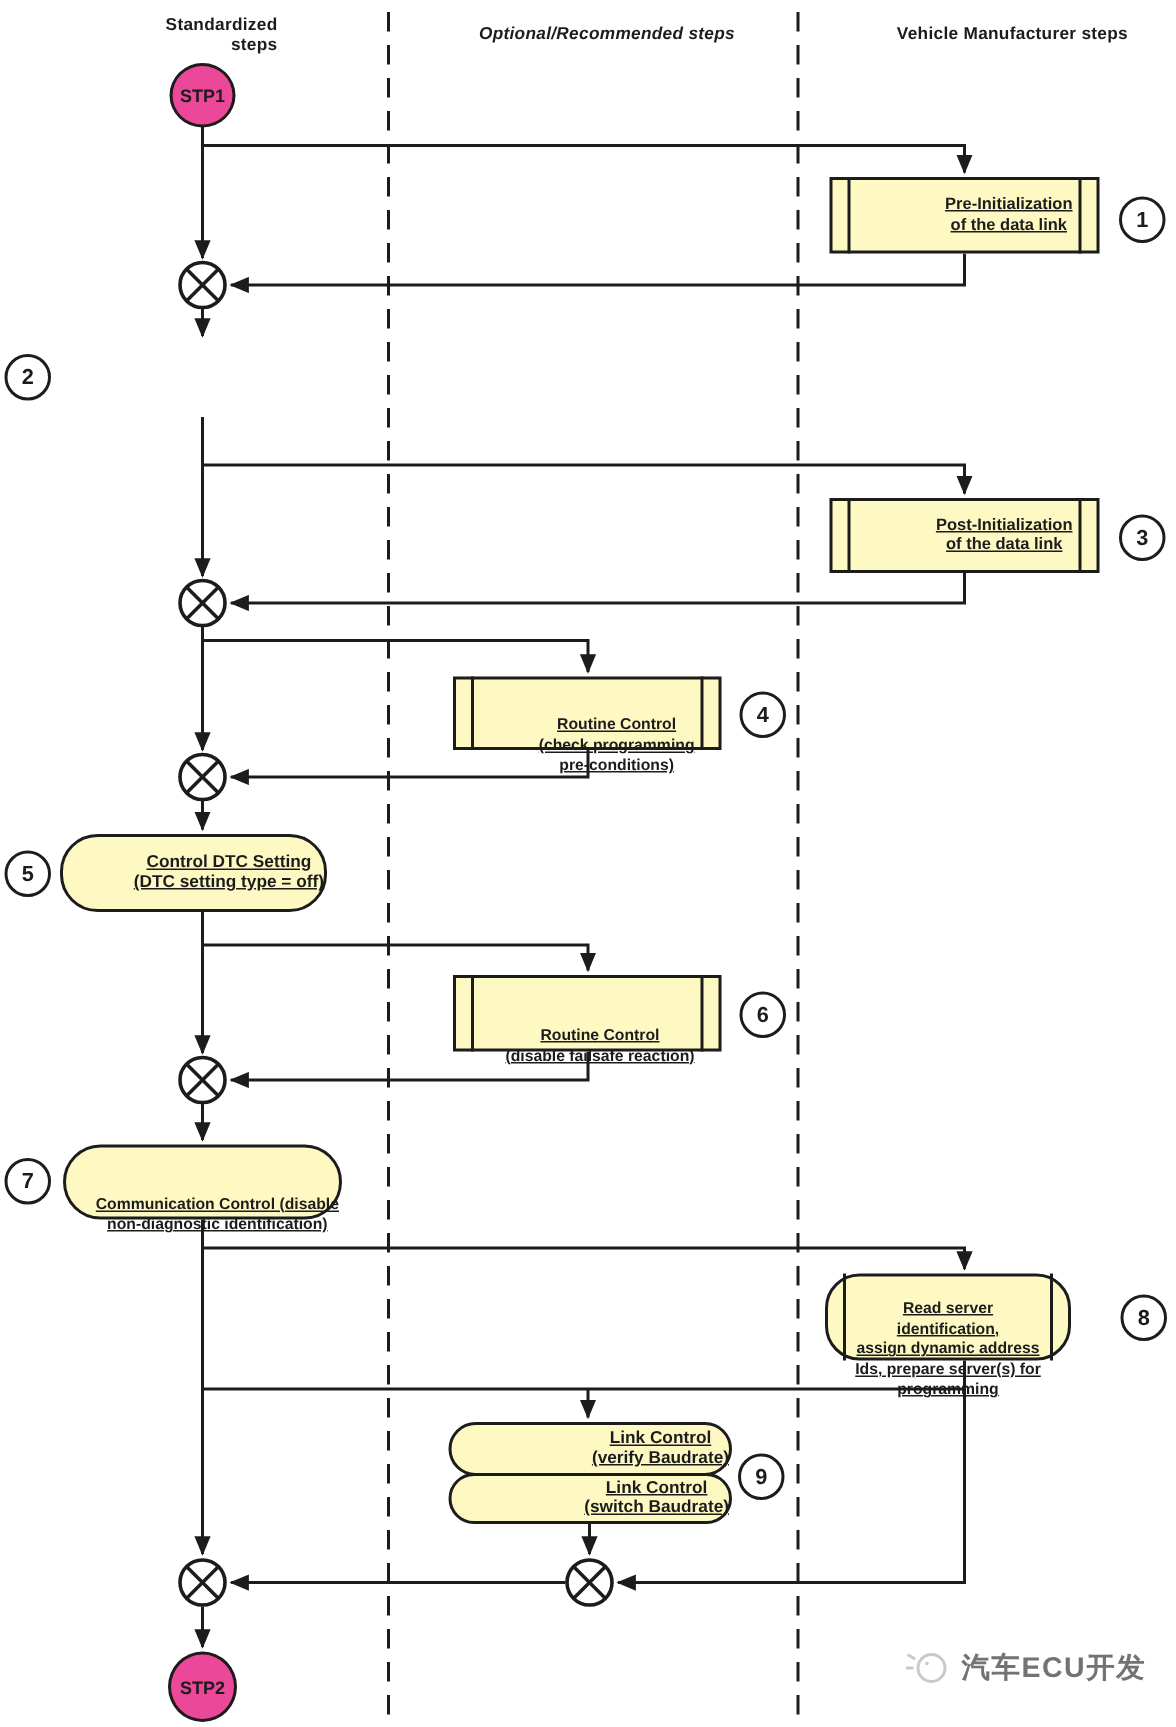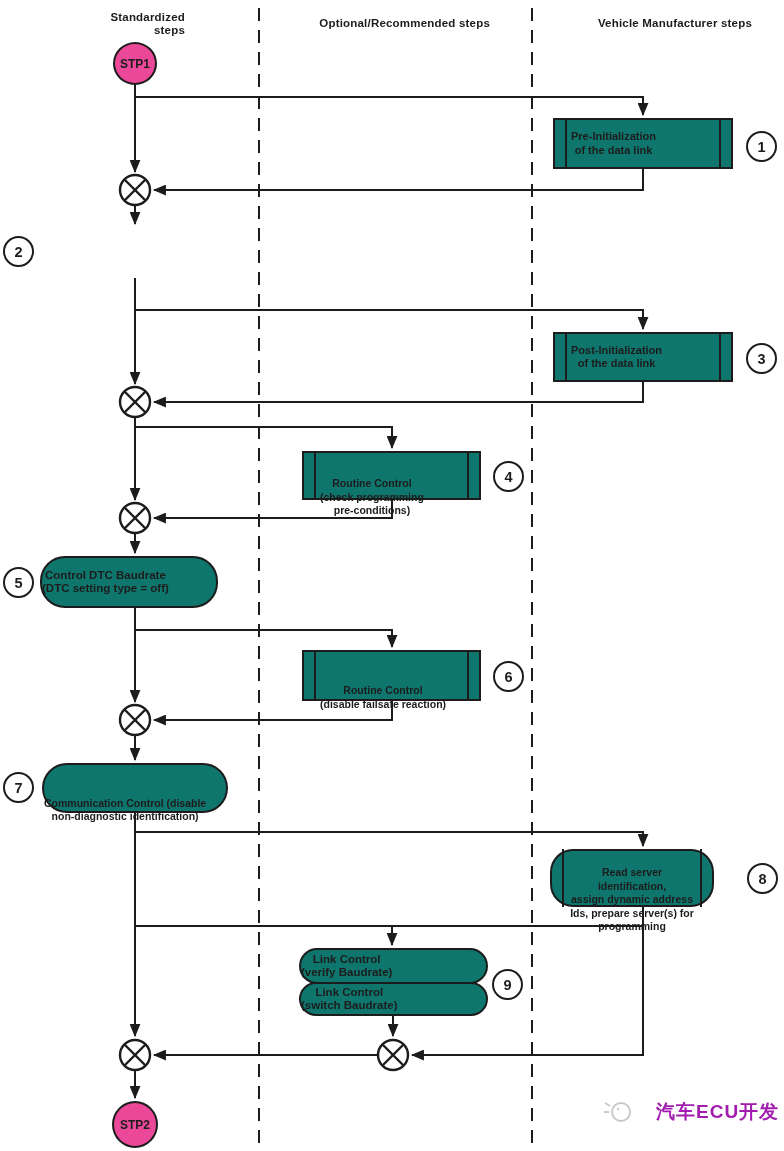--- a/index.html
+++ b/index.html
@@ -7,24 +7,25 @@
     position:relative; width:784px; height:1151px; background:#ffffff;
     font-family:"Liberation Sans", sans-serif; font-weight:bold; color:#1c1c1c;
     overflow:hidden;
   }
   .wires { position:absolute; left:0; top:0; width:784px; height:1151px; }
   .hdr {
     position:absolute; text-align:right; font-size:11.5px; line-height:13px;
     white-space:pre-line; letter-spacing:0.2px;
   }
   .node {
-    position:absolute; display:flex; align-items:center; justify-content:flex-start;
-    text-align:center; background:#0f766e; border:2px solid #1c1c1c;
+    position:absolute; display:flex; align-items:center; justify-content:flex-end;
+    text-align:center; background:#fef9c3; border:2px solid #1c1c1c;
     font-size:11px; line-height:13.5px; white-space:pre-line; box-sizing:border-box;
     z-index:2;
+    text-decoration:underline;
   }
   .round { border-radius:25px; font-size:11.5px; }
   .stad  { border-radius:18px; font-size:11.5px; }
   .proc .bar {
     position:absolute; top:-2px; bottom:-2px; width:0;
     border-left:2px solid #1c1c1c;
   }
   .proc .bl { left:10px; }
   .proc .br { right:10px; }
   .proc .lbl { position:relative; padding:0 16px; }
@@ -35,21 +36,21 @@
     font-size:12px; box-sizing:border-box; z-index:2;
   }
   .numc {
     position:absolute; width:31px; height:31px; background:#ffffff;
     border:2px solid #1c1c1c; border-radius:50%;
     display:flex; align-items:center; justify-content:center;
     font-size:14.5px; box-sizing:border-box; z-index:2;
   }
   .wm {
     position:absolute; left:602px; top:1098px; display:flex; align-items:center;
-    gap:22px; color:#a21caf; font-size:19px; font-weight:bold; z-index:3;
+    gap:7px; color:#737373; font-size:19px; font-weight:bold; z-index:3;
     letter-spacing:1px;
   }
 </style>
 </head>
 <body>
 
 <div class="canvas">
 
   <svg class="wires" viewBox="0 0 784 1151" xmlns="http://www.w3.org/2000/svg">
     <defs>
@@ -118,21 +119,21 @@
       <g>
         <circle cx="393" cy="1055" r="15"></circle>
         <line x1="382.5" y1="1044.5" x2="403.5" y2="1065.5"></line>
         <line x1="403.5" y1="1044.5" x2="382.5" y2="1065.5"></line>
       </g>
     </g>
   </svg>
 
   <div class="hdr" style="left:85px; top:11px; width:100px;">Standardized
 steps</div>
-  <div class="hdr" style="left:280px; top:17px; width:210px;">Optional/Recommended steps</div>
+  <div class="hdr" style="left:280px; top:17px; width:210px;font-style:italic;">Optional/Recommended steps</div>
   <div class="hdr" style="left:542px; top:17px; width:210px;">Vehicle Manufacturer steps</div>
 
   <div class="term" style="left:113px; top:42px; width:44px; height:43px;">STP1</div>
   <div class="term" style="left:112px; top:1101px; width:46px; height:47px;">STP2</div>
 
   <div class="node proc" style="left:553px; top:118px; width:180px; height:51px;">
     <span class="bar bl"></span>
     <span class="bar br"></span>
     <span class="lbl">Pre-Initialization
 of the data link</span>
@@ -152,21 +153,21 @@
   <div class="node proc" style="left:302px; top:451px; width:179px; height:49px;">
     <span class="bar bl"></span>
     <span class="bar br"></span>
     <span class="lbl small">Routine Control
 (check programming
 pre-conditions)</span>
   </div>
   <div class="numc" style="left:493px; top:461px;">4</div>
 
   <div class="node round" style="left:40px; top:556px; width:178px; height:52px;">
-    <span>Control DTC Baudrate
+    <span>Control DTC Setting
 (DTC setting type = off)</span>
   </div>
   <div class="numc" style="left:3px; top:567px;">5</div>
 
   <div class="node proc" style="left:302px; top:650px; width:179px; height:51px;">
     <span class="bar bl"></span>
     <span class="bar br"></span>
     <span class="lbl small">Routine Control
 (disable failsafe reaction)</span>
   </div>

